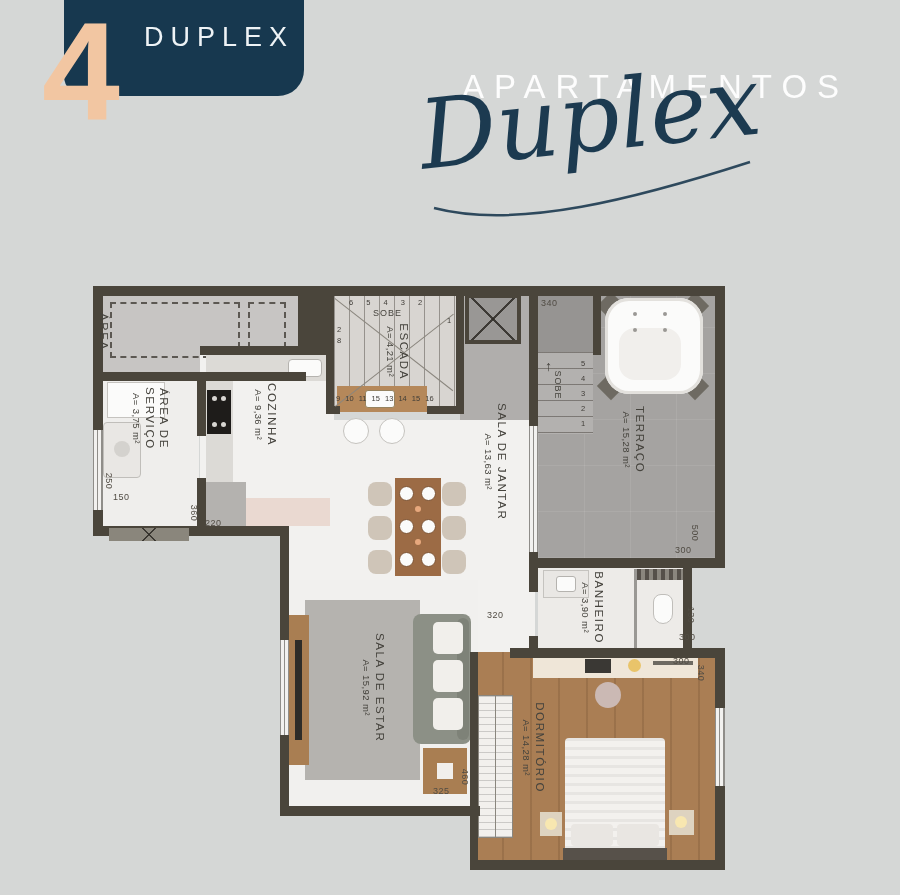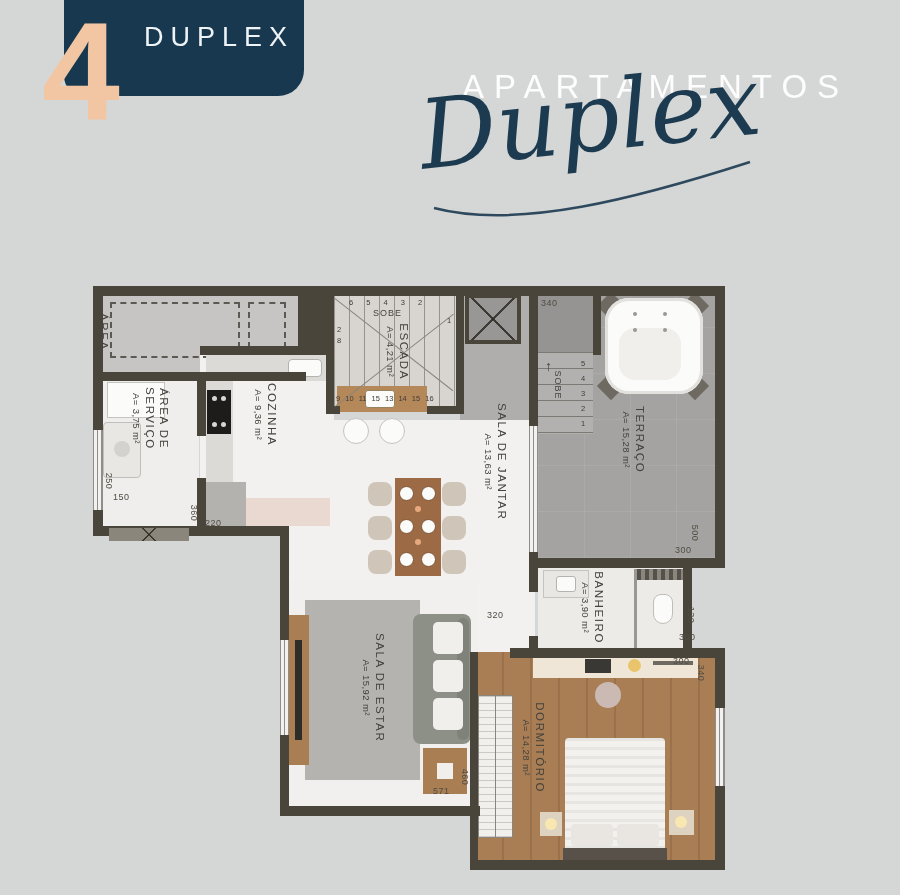--- a/index.html
+++ b/index.html
@@ -263,17 +263,17 @@
     <div class="dim" style="left:28px;top:212px;">150</div>
     <div class="dim v" style="left:101px;top:228px;">360</div>
     <div class="dim" style="left:120px;top:238px;">220</div>
     <div class="dim v" style="left:602px;top:248px;">500</div>
     <div class="dim" style="left:590px;top:265px;">300</div>
     <div class="dim v" style="left:598px;top:330px;">130</div>
     <div class="dim" style="left:594px;top:352px;">300</div>
     <div class="dim" style="left:588px;top:376px;">300</div>
     <div class="dim v" style="left:608px;top:388px;">340</div>
     <div class="dim" style="left:402px;top:330px;">320</div>
-    <div class="dim" style="left:348px;top:506px;">571</div>
+    <div class="dim" style="left:348px;top:506px;">325</div>
     <div class="dim v" style="left:372px;top:492px;">460</div>
 
   </div>
 </div>
 
 </body></html>

